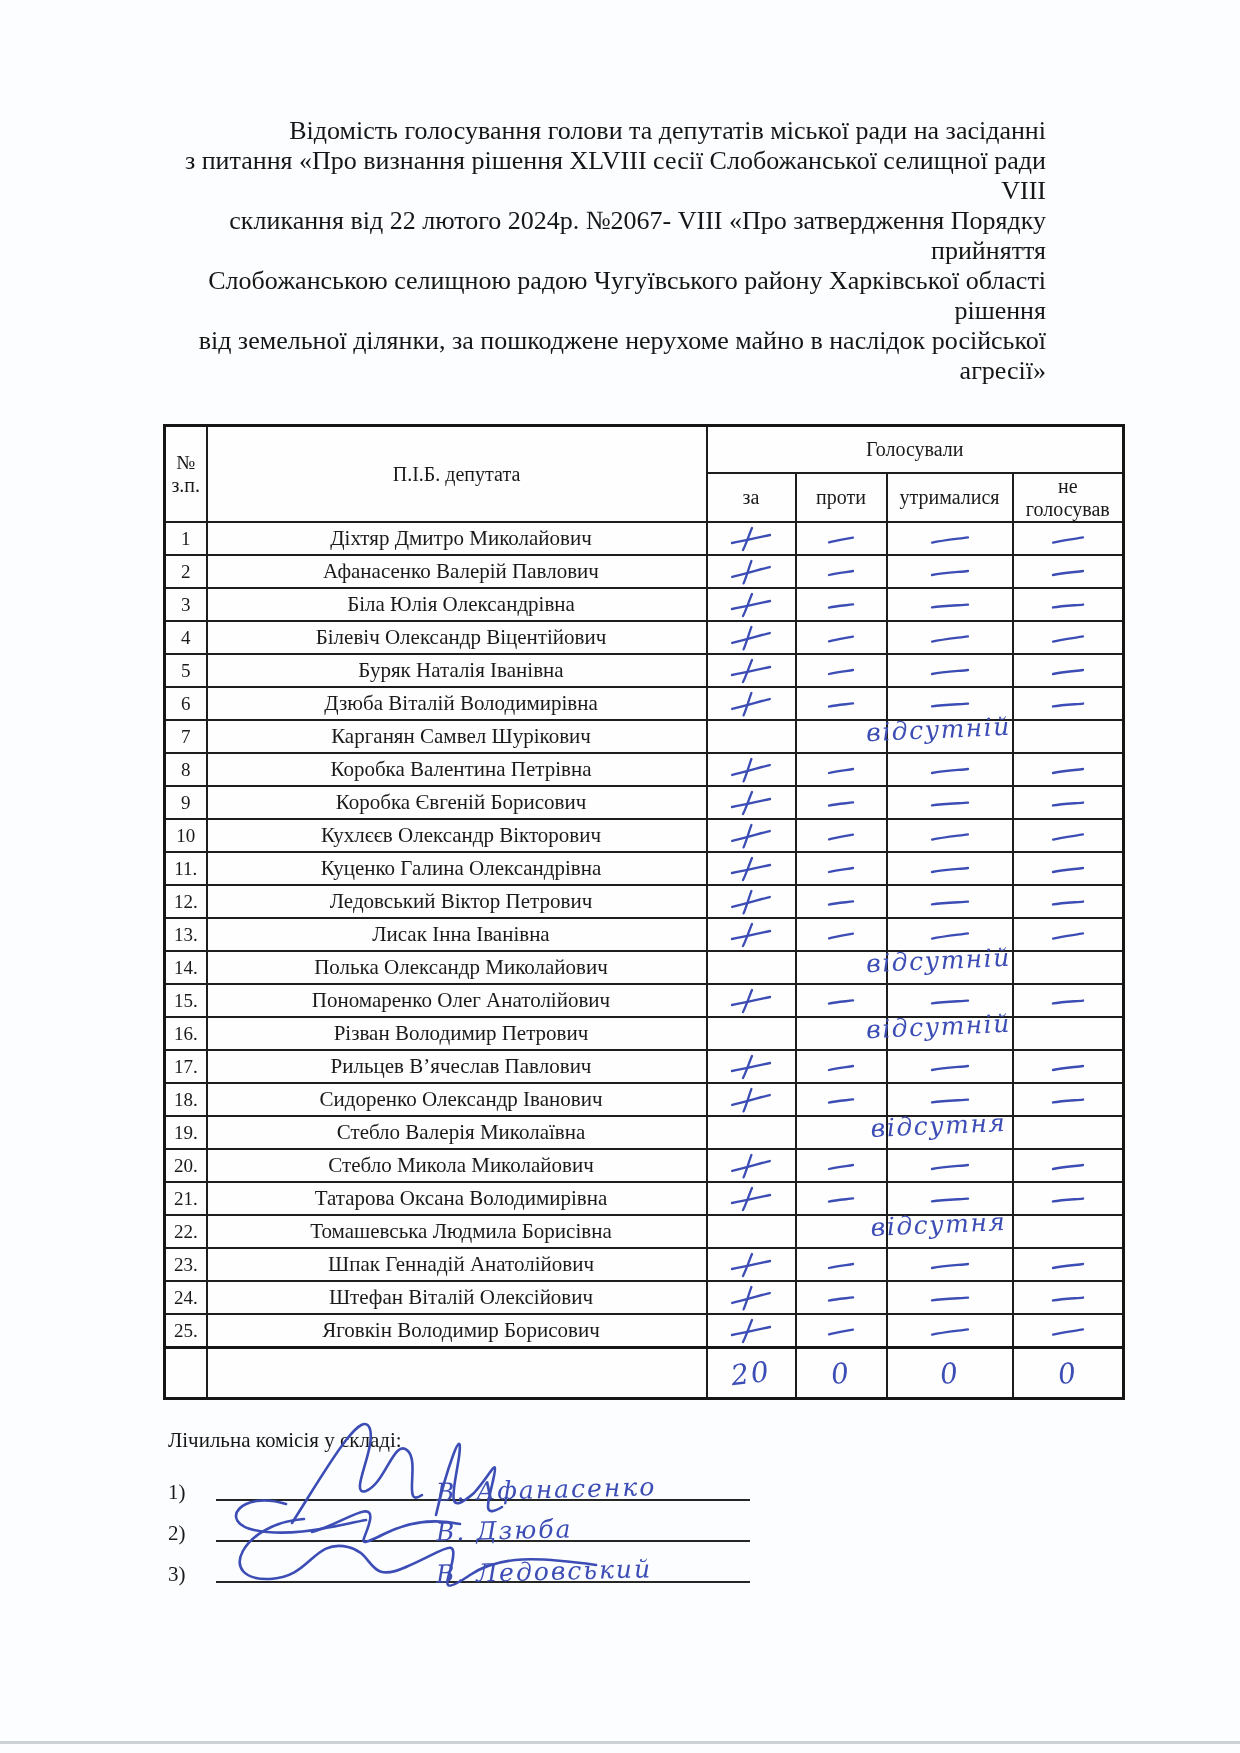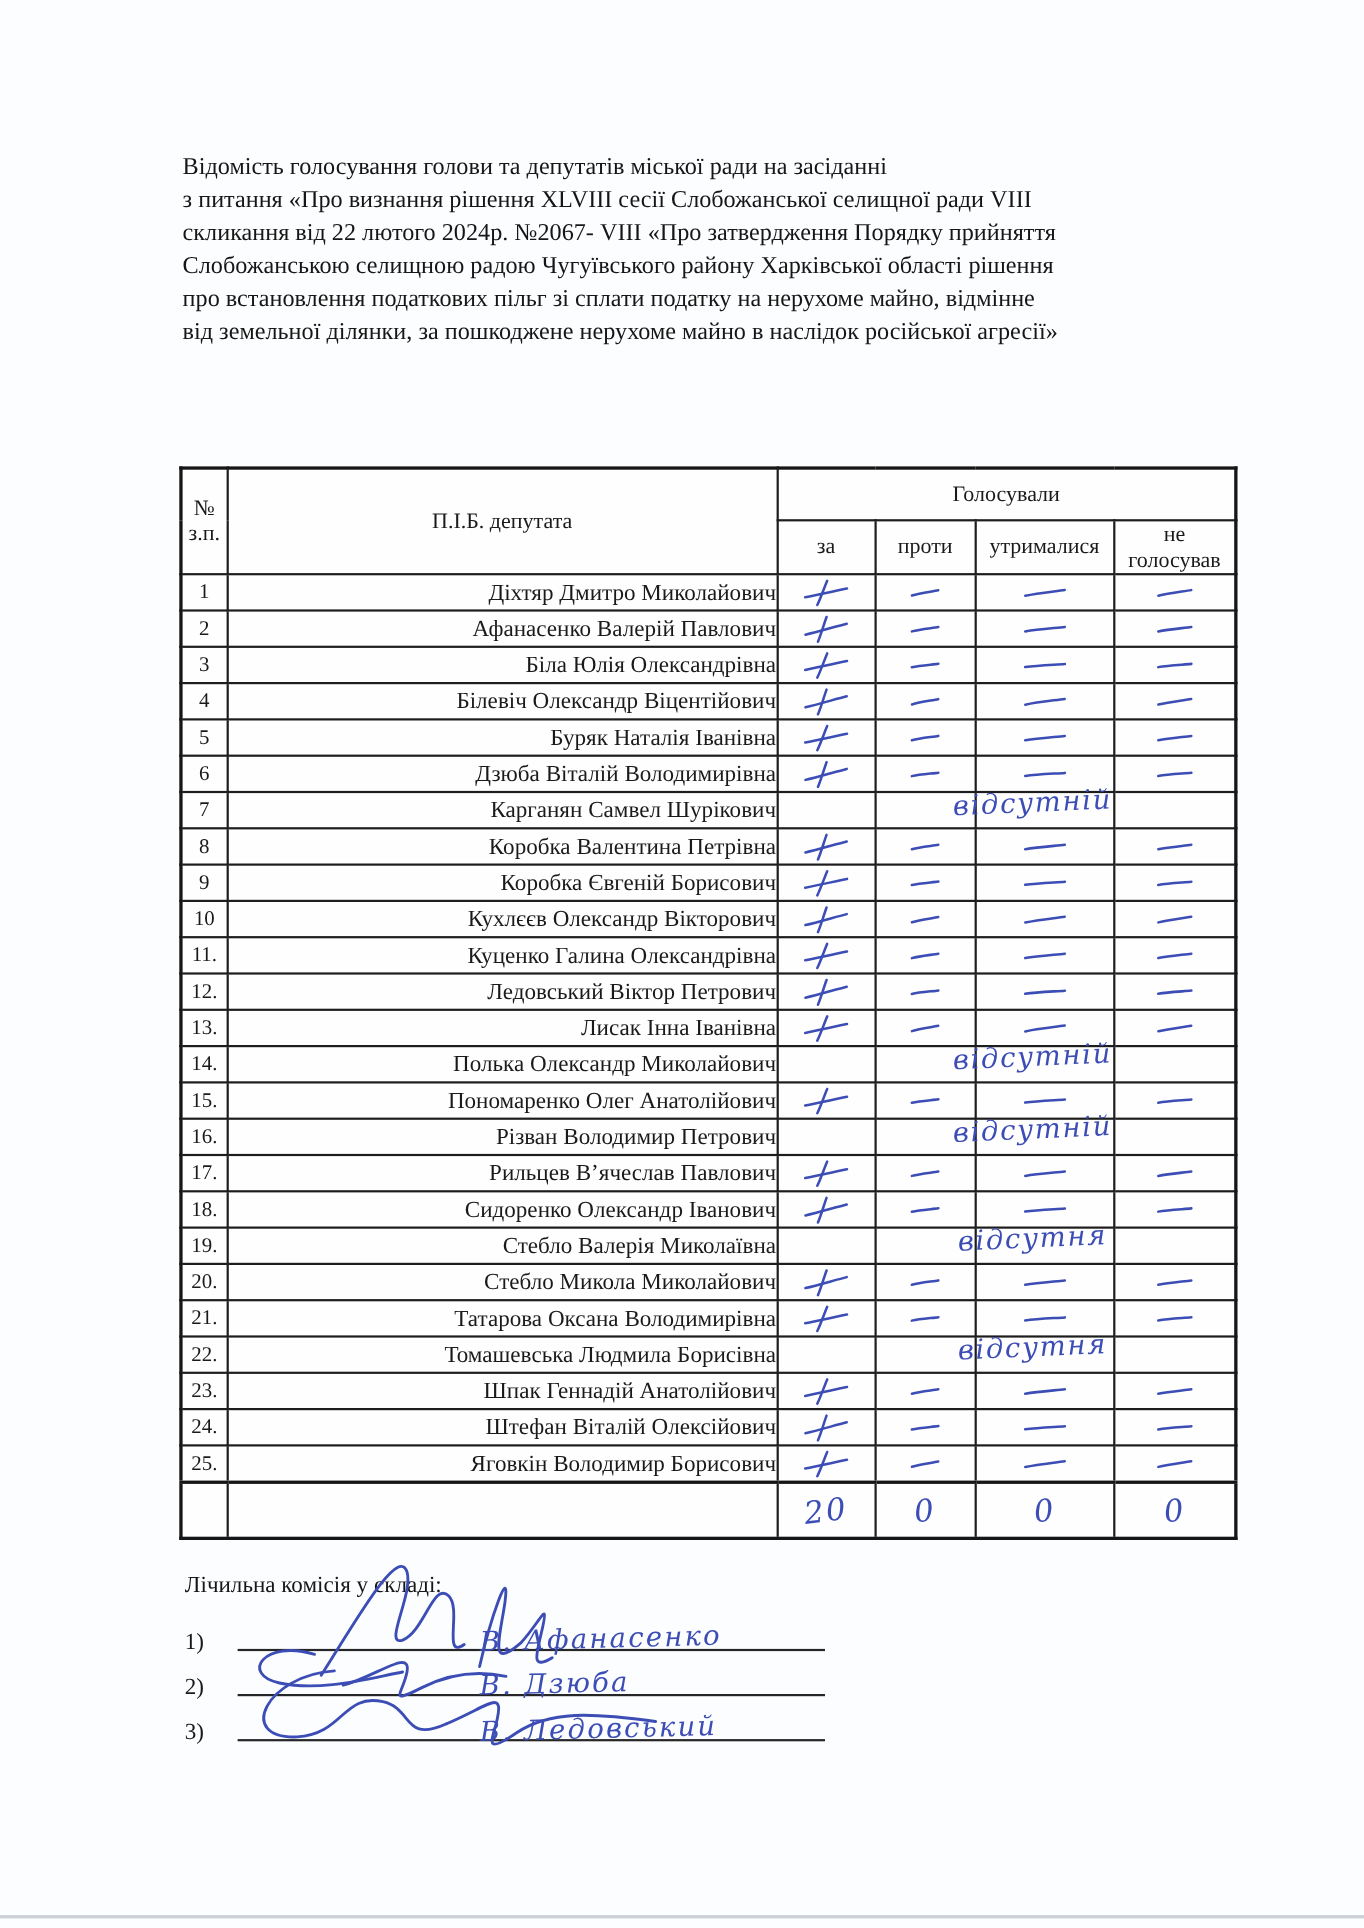--- a/index.html
+++ b/index.html
@@ -5,38 +5,38 @@
   html,body{margin:0;padding:0;}
   body{
     width:1240px;height:1753px;position:relative;overflow:hidden;
     background:#fcfdfe;
     font-family:"Liberation Serif",serif;color:#1a1a1a;
     --ink:#3c4db5;
   }
   
   .title-block{
     position:absolute;top:116px;left:166px;width:880px;
-    text-align:left;font-size:22px;line-height:30px;color:#161616;margin-top:20px;
+    text-align:right;font-size:26px;line-height:30px;color:#161616;
   }
   
   table.vote-table{
     position:absolute;top:424px;left:163px;width:959px;
     border-collapse:collapse;table-layout:fixed;background:#fefefe;
     border:3px solid #161616;
   }
   .vote-table th,.vote-table td{
     border:2px solid #1d1d1d;padding:0;vertical-align:middle;
   }
   .vote-table thead th{font-weight:normal;font-size:20px;text-align:center;line-height:23px;}
   .vote-table thead tr.h1 th{height:45px;}
   .vote-table thead tr.h2 th{height:47px;}
   th.c-num span{display:block;}
   .vote-table tbody td{height:31px;}
   td.c-num{text-align:center;font-size:19px;}
-  td.c-name{text-align:right;padding-left:9px;font-size:21px;white-space:nowrap;overflow:visible;}
+  td.c-name{text-align:center;padding-left:9px;font-size:21px;white-space:nowrap;overflow:visible;}
   td.vote-cell{text-align:center;position:relative;overflow:visible;}
   
   .mark{display:inline-block;vertical-align:middle;}
   .mark path{stroke:var(--ink);stroke-width:2.3;fill:none;stroke-linecap:round;}
   tbody tr:nth-child(3n) svg.dash{transform:rotate(2deg);}
   tbody tr:nth-child(3n+1) svg.dash{transform:rotate(-2deg);}
   tbody tr:nth-child(2n) svg.plus{transform:rotate(-3deg);}
   .absent-note{
     position:absolute;left:-16px;top:-6px;width:315px;z-index:3;
     font-family:"DejaVu Serif",serif;font-style:italic;color:var(--ink);
@@ -68,21 +68,20 @@
   .bottom-scan-line{position:absolute;left:0;top:1741px;width:1240px;height:3px;background:#ccd1d7;}
 </style>
 </head>
 <body style="--ink: #3c4db5;">
 
 <div class="title-block">
   <div>Відомість голосування голови та депутатів міської ради на засіданні</div>
   <div>з питання «Про визнання рішення XLVIII сесії Слобожанської селищної ради VIII</div>
   <div>скликання від 22 лютого 2024р. №2067- VIII «Про затвердження Порядку прийняття</div>
   <div>Слобожанською селищною радою Чугуївського району Харківської області рішення</div>
-  <div>про встановлення податкових пільг зі сплати податку на нерухоме майно, відмінне</div>
   <div>від земельної ділянки, за пошкоджене нерухоме майно в наслідок російської агресії»</div>
 </div>
 
 <table class="vote-table">
   <colgroup>
     <col style="width:42px">
       <col style="width:500px">
       <col style="width:89px">
     <col style="width:91px">
       <col style="width:126px">

